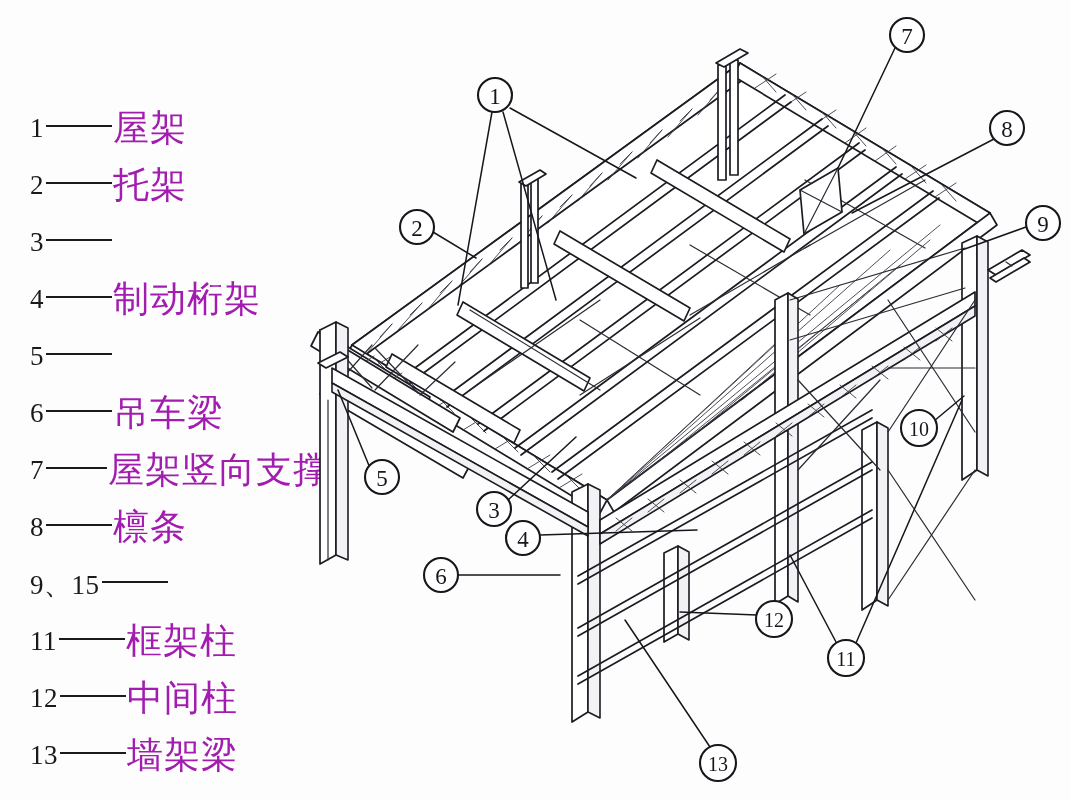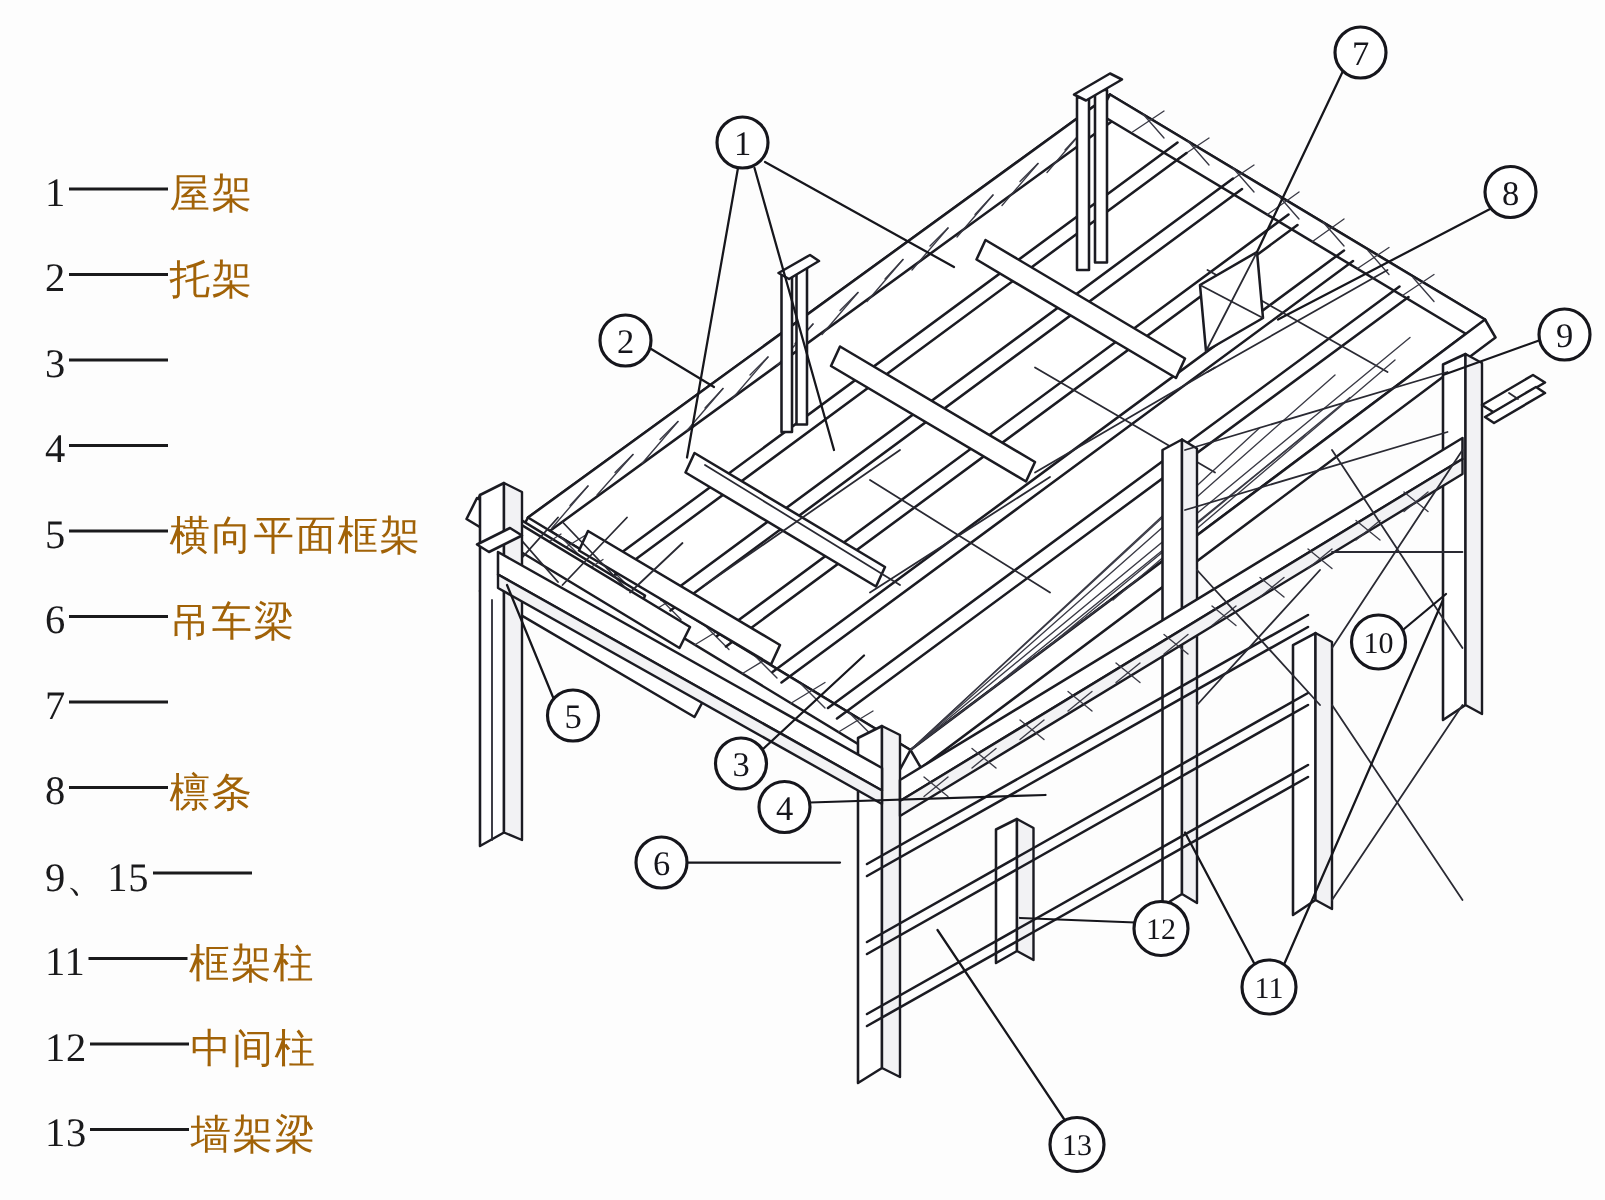--- a/index.html
+++ b/index.html
@@ -36,22 +36,22 @@
     letter-spacing: 0.5px;
   }
   .legend-dash {
     display: inline-block;
     height: 0;
     border-top: 2.2px solid #1a1a1c;
     margin: 0 1px 6px 2px;
   }
   .legend-label {
     font-family: "Liberation Sans", "DejaVu Sans", sans-serif;
-    font-size: 27px;
-    color: #a16207;
+    font-size: 36px;
+    color: #a21caf;
     letter-spacing: 1px;
     font-weight: 500;
   }
 
   
   #drawing {
     position: absolute;
     left: 0;
     top: 0;
     width: 1070px;
@@ -92,34 +92,35 @@
         <span class="legend-dash" style="width: 66px;"></span>
         <span class="legend-label">托架</span>
       </div>
       <div class="legend-row">
         <span class="legend-num">3</span>
         <span class="legend-dash" style="width: 66px;"></span>
       </div>
       <div class="legend-row">
         <span class="legend-num">4</span>
         <span class="legend-dash" style="width: 66px;"></span>
+        <span class="legend-label">制动桁架</span>
       </div>
       <div class="legend-row">
         <span class="legend-num">5</span>
         <span class="legend-dash" style="width: 66px;"></span>
-        <span class="legend-label">横向平面框架</span>
       </div>
       <div class="legend-row">
         <span class="legend-num">6</span>
         <span class="legend-dash" style="width: 66px;"></span>
         <span class="legend-label">吊车梁</span>
       </div>
       <div class="legend-row">
         <span class="legend-num">7</span>
         <span class="legend-dash" style="width: 66px;"></span>
+        <span class="legend-label">屋架竖向支撑</span>
       </div>
       <div class="legend-row">
         <span class="legend-num">8</span>
         <span class="legend-dash" style="width: 66px;"></span>
         <span class="legend-label">檩条</span>
       </div>
       <div class="legend-row">
         <span class="legend-num">9、15</span>
         <span class="legend-dash" style="width: 66px;"></span>
       </div>

